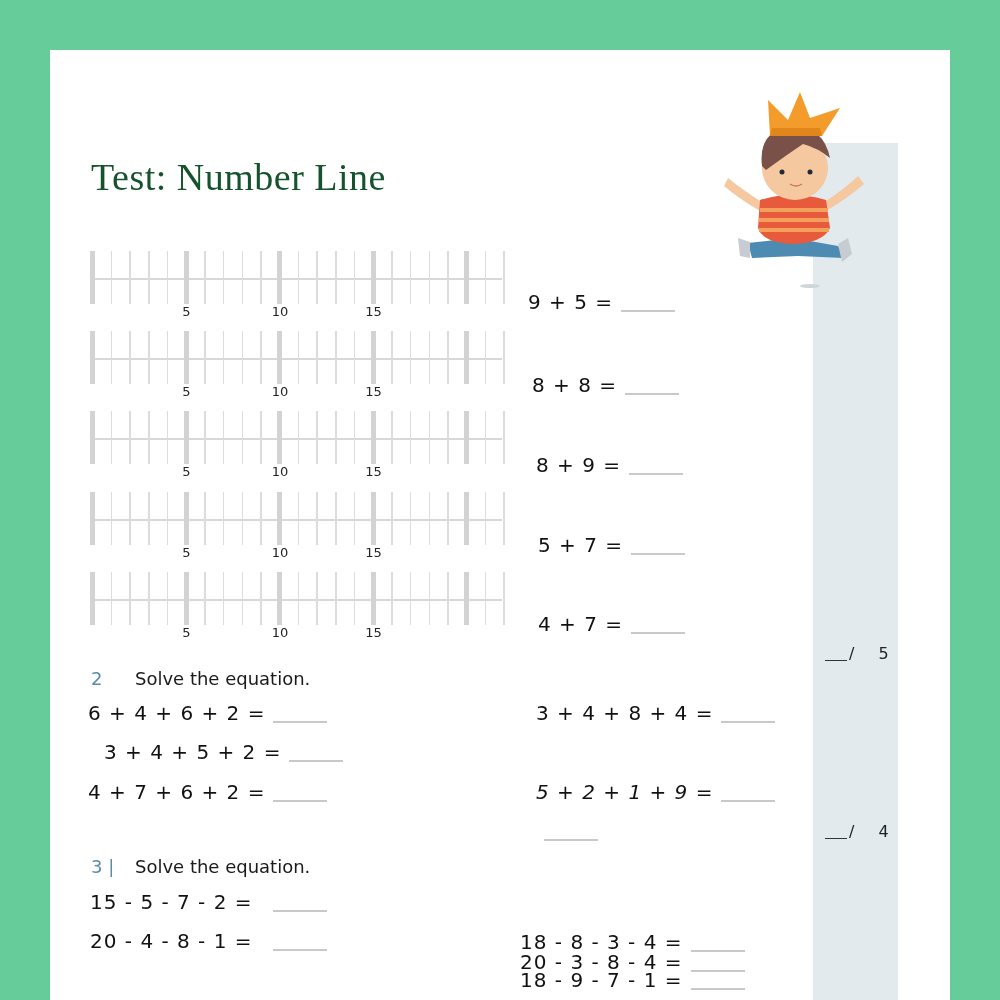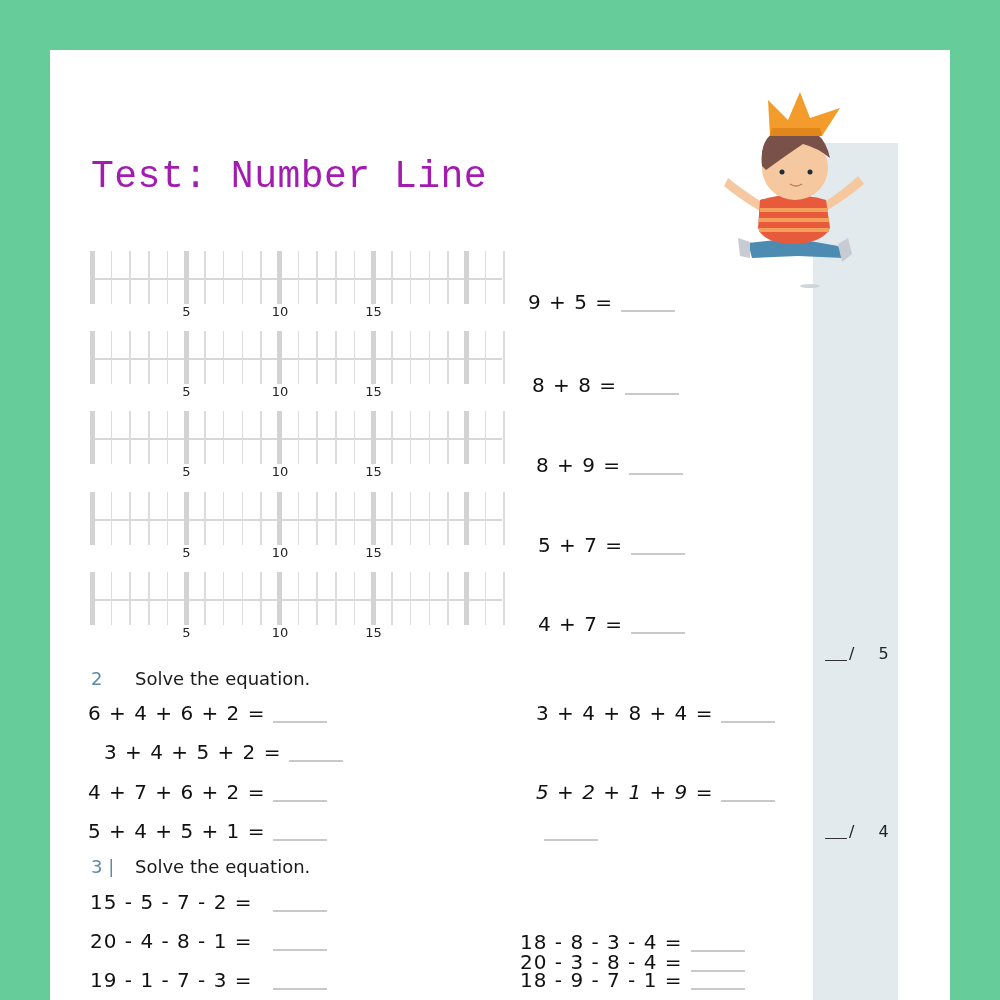--- a/index.html
+++ b/index.html
@@ -28,22 +28,22 @@
       top: 93px;
       width: 85px;
       height: 857px;
       background: #e2eaee;
     }
     .title {
       position: absolute;
       left: 41px;
       top: 108px;
       font-size: 38px;
-      color: #a21caf;
-      font-family: Liberation Mono, monospace;
+      color: #14532d;
+      font-family: Liberation Serif, serif;
       letter-spacing: 0.5px;
       line-height: 1;
     }
     .section-head {
       position: absolute;
       left: 41px;
       font-size: 18px;
       color: #1a1a1a;
       line-height: 1;
       white-space: nowrap;
@@ -340,23 +340,20 @@
 
   <div class="eq" style="left:38px; top:653px;">
     <span>6 + 4 + 6 + 2 =</span><span class="blank"></span>
   </div>
   <div class="eq" style="left:38px; top:692px;margin-left:16px;">
     <span>3 + 4 + 5 + 2 =</span><span class="blank"></span>
   </div>
   <div class="eq" style="left:38px; top:732px;">
     <span>4 + 7 + 6 + 2 =</span><span class="blank"></span>
   </div>
-  <div class="eq" style="left:38px; top:771px;">
-    <span>5 + 4 + 5 + 1 =</span><span class="blank"></span>
-  </div>
 
   <div class="eq" style="left:486px; top:653px;">
     <span>3 + 4 + 8 + 4 =</span><span class="blank"></span>
   </div>
   <div class="eq" style="left:486px; top:732px;font-style:italic;">
     <span>5 + 2 + 1 + 9 =</span><span class="blank"></span>
   </div>
   <div class="eq" style="left:486px; top:771px;">
     <span class="blank"></span>
   </div>
@@ -368,23 +365,20 @@
   <div class="section-head" style="top:808px;">
     <span class="num">3 |</span><span>Solve the equation.</span>
   </div>
 
   <div class="eq" style="left:40px; top:842px;">
     <span>15 - 5 - 7 - 2 =</span><span class="blank" style="margin-left:20px;"></span>
   </div>
   <div class="eq" style="left:40px; top:881px;">
     <span>20 - 4 - 8 - 1 =</span><span class="blank" style="margin-left:20px;"></span>
   </div>
-  <div class="eq" style="left:40px; top:920px;">
-    <span>19 - 1 - 7 - 3 =</span><span class="blank" style="margin-left:20px;"></span>
-  </div>
 
   <div class="eq" style="left:470px; top:882px;">
     <span>18 - 8 - 3 - 4 =</span><span class="blank"></span>
   </div>
   <div class="eq" style="left:470px; top:881px;margin-top:21px;">
     <span>20 - 3 - 8 - 4 =</span><span class="blank"></span>
   </div>
   <div class="eq" style="left:470px; top:920px;">
     <span>18 - 9 - 7 - 1 =</span><span class="blank"></span>
   </div>

